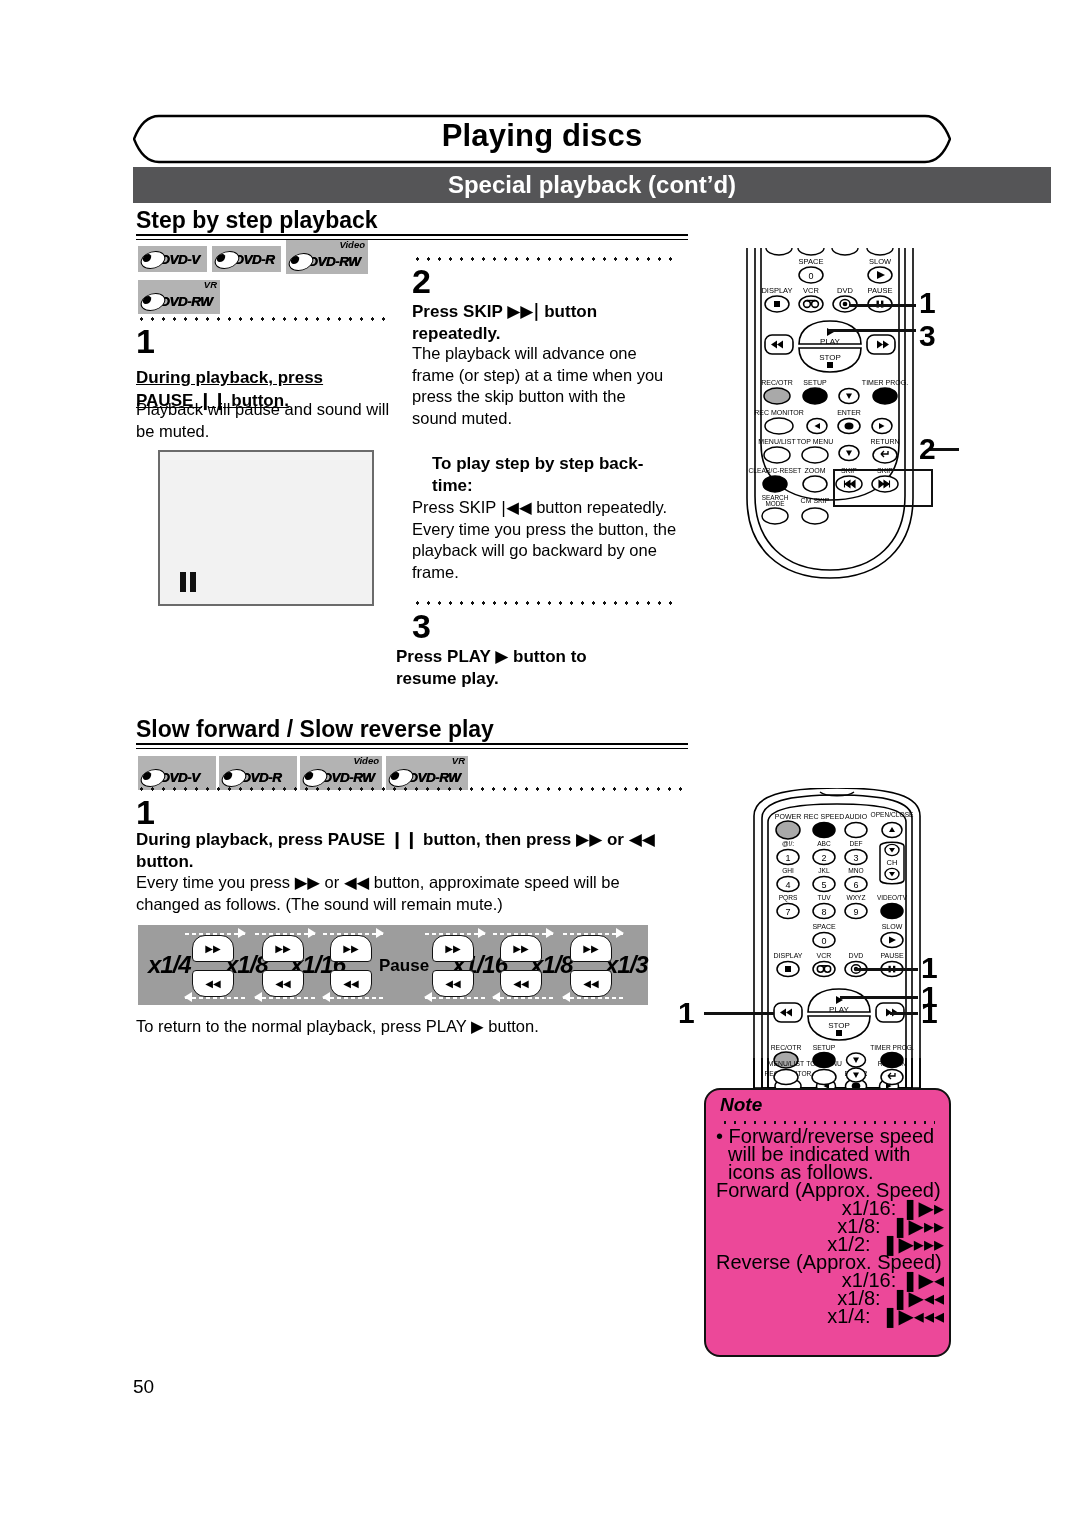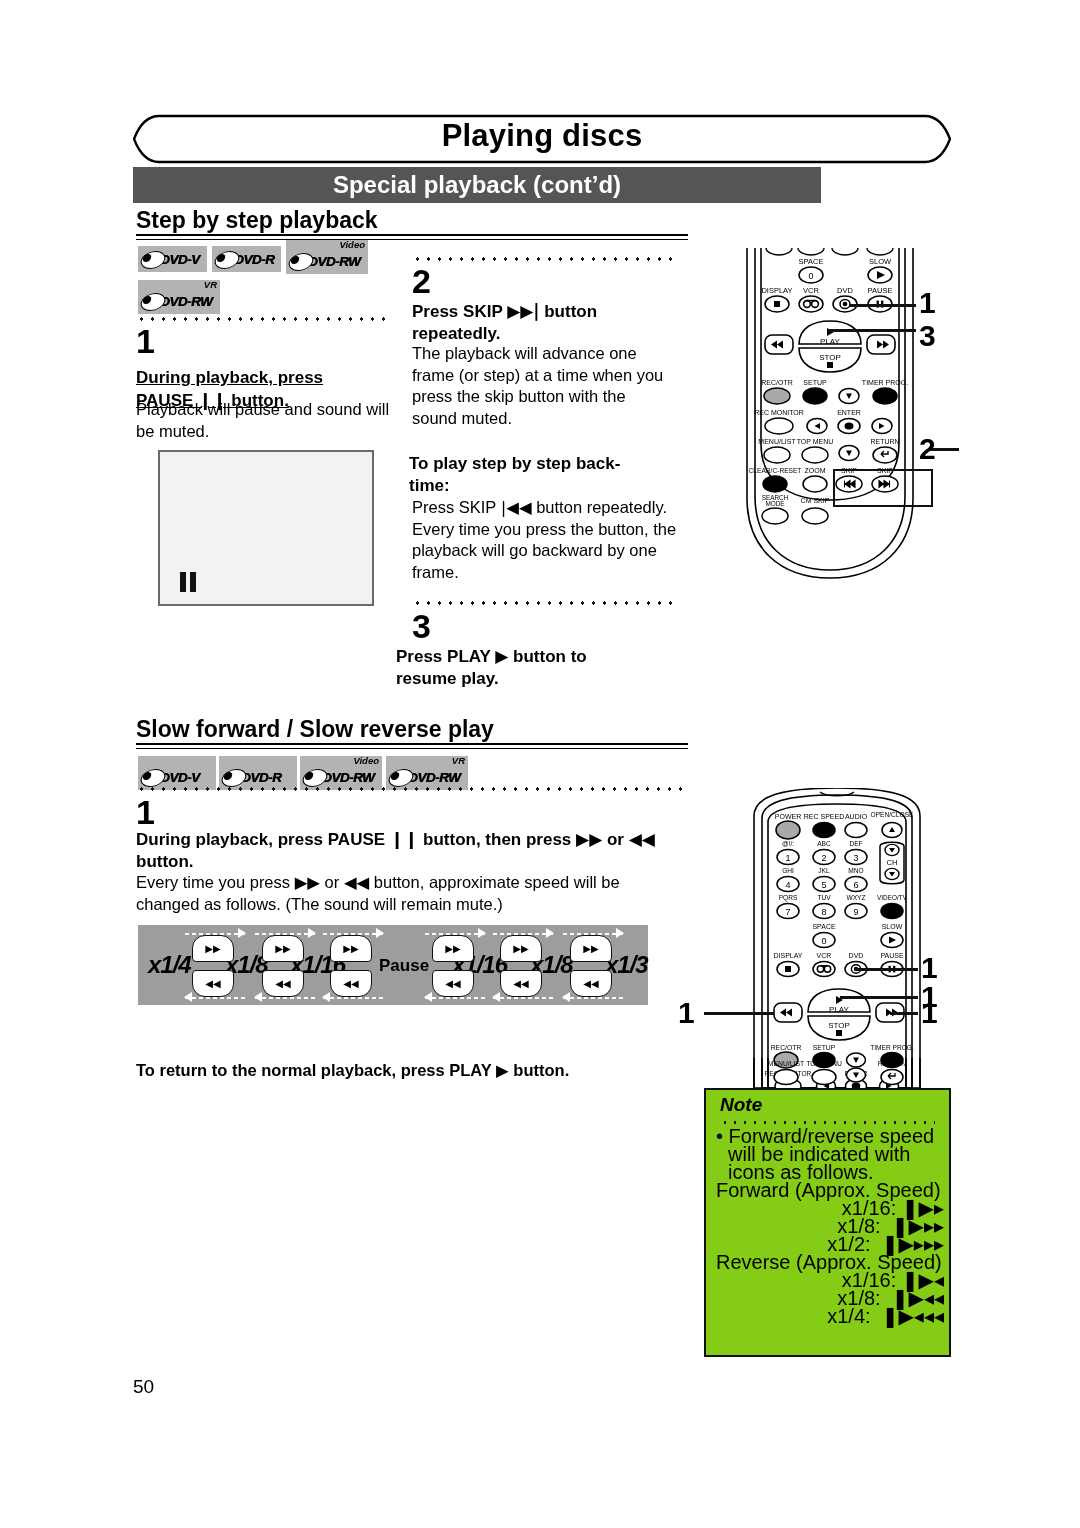--- a/index.html
+++ b/index.html
@@ -4,21 +4,21 @@
 <style>
   html,body{margin:0;padding:0;background:#fff;}
   body{width:1080px;height:1528px;position:relative;font-family:"Liberation Sans",sans-serif;color:#000;-webkit-font-smoothing:antialiased;}
   .page{position:absolute;left:0;top:0;width:1080px;height:1528px;overflow:hidden;padding-left:16px;}
 
   
   .title-band{position:absolute;left:133px;top:114px;width:818px;height:50px;}
   .title-band .ribbon{position:absolute;left:0;top:0;width:818px;height:50px;}
   .title-band .title-text{position:absolute;left:0;top:4px;width:818px;text-align:center;
       font-size:31px;font-weight:bold;letter-spacing:.2px;}
-  .subbar{position:absolute;left:133px;top:167px;width:688px;height:36px;background:#555557;}
+  .subbar{position:absolute;left:133px;top:167px;width:918px;height:36px;background:#555557;}
   .subbar span{display:block;width:100%;text-align:center;line-height:36px;color:#fff;
       font-size:24px;font-weight:bold;}
 
   
   .sec-head{position:absolute;font-size:23px;font-weight:bold;}
   .sec-rule{position:absolute;border-top:2px solid #000;border-bottom:1px solid #000;height:3px;}
 
   
   .dots{position:absolute;height:6px;
      background-image:radial-gradient(circle closest-side,#111 52%,transparent 54%);
@@ -66,21 +66,21 @@
   .arrowdash{position:absolute;height:5px;width:60px;
      background-image:linear-gradient(90deg,#fff 0 4px,transparent 4px 7px);
      background-size:7px 2px;background-repeat:repeat-x;background-position:0 50%;}
   .arrowdash.rt:after{content:"";position:absolute;right:-1px;top:-3px;border-left:8px solid #fff;
      border-top:5px solid transparent;border-bottom:5px solid transparent;}
   .arrowdash.lf:after{content:"";position:absolute;left:-1px;top:-3px;border-right:8px solid #fff;
      border-top:5px solid transparent;border-bottom:5px solid transparent;}
 
   
   .notebox{position:absolute;left:704px;top:1088px;width:243px;height:265px;
-      border:2px solid #111;border-radius:0;background:#84cc16;}
+      border:2px solid #111;border-radius:16px;background:#ec4899;}
   .note-title{position:absolute;left:14px;top:4px;font-size:19px;font-weight:bold;font-style:italic;}
   .note-dots{position:absolute;left:14px;top:30px;width:215px;height:5px;
       background-image:radial-gradient(circle closest-side,#111 52%,transparent 54%);
       background-size:10px 5px;background-repeat:repeat-x;}
   .note-body{position:absolute;left:10px;top:37px;width:228px;font-size:20px;line-height:18px;}
   .note-body .li{padding-left:12px;text-indent:-12px;}
   .spd-row{white-space:nowrap;text-align:right;}
 
   
   .callout{position:absolute;font-size:30px;font-weight:bold;line-height:1;}
@@ -147,21 +147,21 @@
     </div>
   </div>
 
   <div class="dots" style="left:412px;top:256px;width:264px;"></div>
   <div class="stepnum" style="left:412px;top:264px;">2</div>
   <div class="b bold big" style="left:412px;top:300px;width:270px;">
     <span class="nb">Press SKIP <span class="g">▶▶|</span> button</span><br>
     <span class="nb">repeatedly.</span>
   </div>
   <div class="b" style="left:412px;top:343px;width:258px;">The playback will advance one frame (or step) at a time when you press the skip button with the sound muted.</div>
-  <div class="b bold big" style="left:409px;top:453px;width:262px;">
+  <div class="b bold big" style="left:432px;top:453px;width:262px;">
     <span class="nb">To play step by step back-</span><br>
     <span class="nb">time:</span>
   </div>
   <div class="b" style="left:412px;top:497px;width:272px;">
     <span class="nb">Press SKIP <span class="g">|◀◀</span> button repeatedly.</span>
     Every time you press the button, the playback will go backward by one frame.
   </div>
 
   <div class="dots" style="left:412px;top:600px;width:264px;"></div>
   <div class="stepnum" style="left:412px;top:609px;">3</div>
@@ -379,21 +379,21 @@
     <div class="arrowdash rt" style="left:425px;top:6px;"></div>
 
     <div class="arrowdash lf" style="left:47px;top:70px;"></div>
     <div class="arrowdash lf" style="left:117px;top:70px;"></div>
     <div class="arrowdash lf" style="left:185px;top:70px;"></div>
     <div class="arrowdash lf" style="left:287px;top:70px;"></div>
     <div class="arrowdash lf" style="left:355px;top:70px;"></div>
     <div class="arrowdash lf" style="left:425px;top:70px;"></div>
   </div>
 
-  <div class="b" style="left:136px;top:1060px;width:560px;font-weight:bold;">
+  <div class="b" style="left:136px;top:1016px;width:560px;">
     <span class="nb">To return to the normal playback, press PLAY <span class="g">▶</span> button.</span>
   </div>
 
   <svg style="position:absolute;left:742px;top:788px;width:190px;height:300px;" viewBox="0 0 190 300">
     <g fill="none" stroke="#000" stroke-width="1.6">
       <path d="M12,28 C12,8 40,0 95,0 C150,0 178,8 178,28 L178,300 L12,300 Z"></path>
       <path d="M20,30 C20,14 45,7 95,7 C145,7 170,14 170,30 L170,300 L20,300 Z"></path>
       <path d="M26,34 C26,22 50,16 95,16 C140,16 164,22 164,34 L164,300 L26,300 Z"></path>
     </g>
     <path d="M78,4 C84,9 106,9 112,4" fill="none" stroke="#000" stroke-width="1.3"></path>

